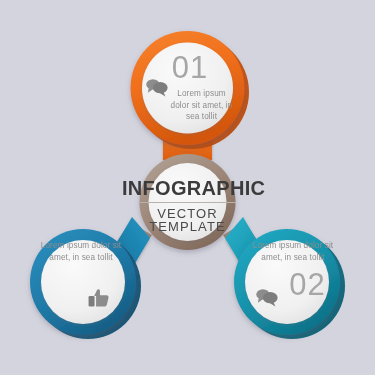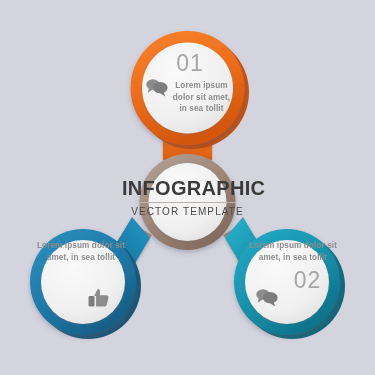--- a/index.html
+++ b/index.html
@@ -36,32 +36,31 @@
     width: 375px;
     height: 375px;
     pointer-events: none;
   }
   .node-text {
     position: absolute;
     text-align: center;
     pointer-events: auto;
   }
   .node-num {
-    font-size: 23px;
+    font-size: 31px;
     font-weight: 400;
     color: #a6a6a6;
     letter-spacing: 1px;
     line-height: 1;
   }
   .node-body {
     font-size: 8.2px;
     color: #8d8d8d;
     line-height: 1.42;
     letter-spacing: 0.1px;
-    font-weight: bold;
   }
   
   #node-01-text {
     left: 133px;
     top: 52px;
     width: 108px;
   }
   #node-01-text .node-num { margin-left: 6px; }
   #n01-row {
     display: flex;
@@ -110,21 +109,21 @@
     letter-spacing: 0.3px;
     line-height: 1;
   }
   #hub-rule {
     width: 96px;
     height: 1px;
     background: #b9b2ab;
     margin: 4px auto 4px auto;
   }
   #hub-sub {
-    font-size: 10px;
+    font-size: 13px;
     font-weight: 400;
     color: #4a4a4a;
     letter-spacing: 1.1px;
     line-height: 1;
   }
   .icon-wrap { display: block; line-height: 0; }
 </style>
 </head>
 <body>
 

